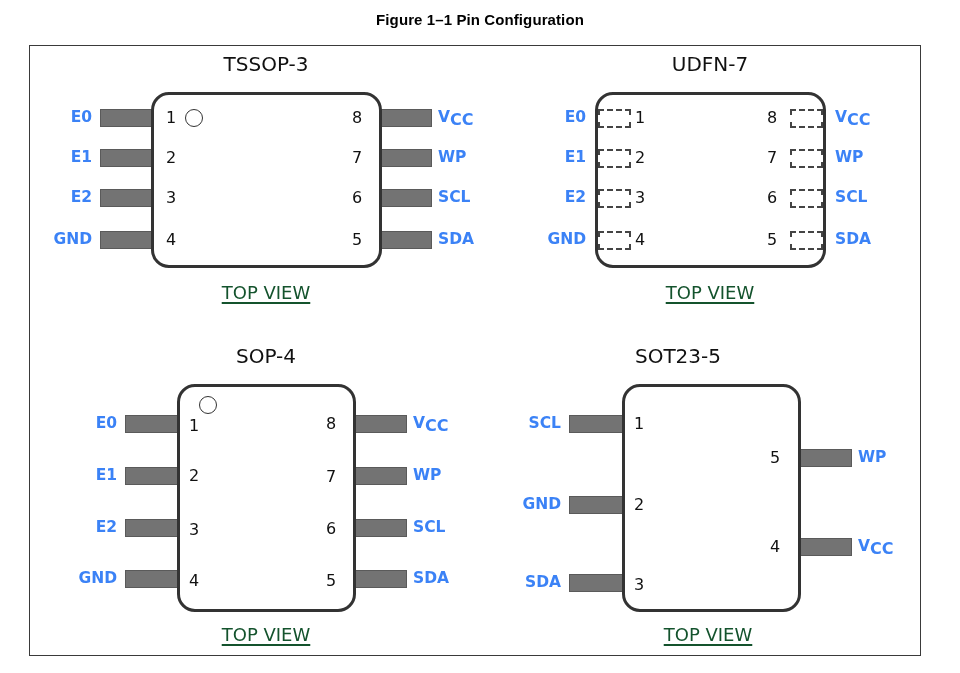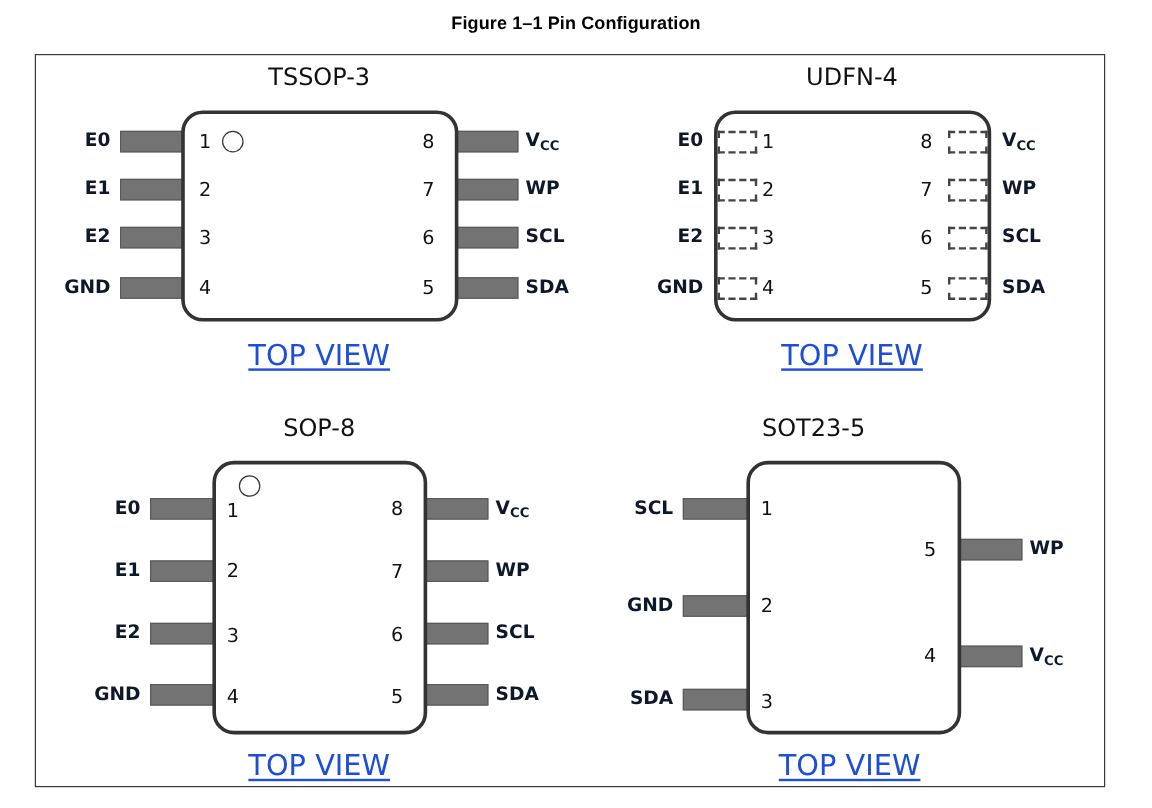--- a/index.html
+++ b/index.html
@@ -1,28 +1,28 @@
 <!DOCTYPE html>
 <html><head>
   <meta charset="utf-8">
   <style>
     html, body { margin:0; padding:0; background:#ffffff; }
     body { width:960px; height:673px; position:relative; overflow:hidden; font-family:"Liberation Sans", sans-serif; color:#000; }
     .fig-title { position:absolute; left:0; width:960px; top:11px; text-align:center; font-family:"Liberation Sans", sans-serif; font-weight:bold; font-size:15px; letter-spacing:0.1px; }
     .frame { position:absolute; left:29px; top:45px; width:890px; height:609px; border:1.5px solid #3a3a3a; box-sizing:content-box; }
     .pkg-title { position:absolute; font-family:"DejaVu Sans", sans-serif; font-size:20px; color:#111; text-align:center; width:220px; }
-    .top-view { position:absolute; font-family:"DejaVu Sans", sans-serif; font-size:24px; color:#1d4ed8; text-align:center; width:220px; text-decoration:underline; text-underline-offset:3px; text-decoration-thickness:1.5px; }
+    .top-view { position:absolute; font-family:"DejaVu Sans", sans-serif; font-size:18px; color:#14532d; text-align:center; width:220px; text-decoration:underline; text-underline-offset:3px; text-decoration-thickness:1.5px; }
     .body { position:absolute; border:3px solid #333; border-radius:18px; background:#fff; box-sizing:border-box; }
     .stub { position:absolute; height:18px; background:#737373; border:1px solid #5a5a5a; box-sizing:border-box; }
     .pad { position:absolute; width:33px; height:19px; border:2px dashed #444; box-sizing:border-box; background:transparent; }
     .pin-num { position:absolute; font-family:"DejaVu Sans", sans-serif; font-size:16px; color:#111; width:20px; text-align:center; line-height:18px; }
-    .pin-name { position:absolute; font-family:"DejaVu Sans", sans-serif; font-weight:bold; font-size:15.5px; color:#0f172a; line-height:18px; white-space:nowrap; }
+    .pin-name { position:absolute; font-family:"DejaVu Sans", sans-serif; font-weight:bold; font-size:15.5px; color:#3b82f6; line-height:18px; white-space:nowrap; }
     .pin-name.left { text-align:right; width:60px; }
     .pin-name.right { text-align:left; width:60px; }
-    .pin-name sub { font-size:11px; vertical-align:-3px; }
+    .pin-name sub { font-size:16px; vertical-align:-3px; }
     .dot { position:absolute; width:18px; height:18px; border:1.5px solid #333; border-radius:50%; box-sizing:border-box; background:#fff; }
   </style>
 </head>
 <body>
 
 <div class="fig-title">Figure 1–1   Pin Configuration</div>
 <div class="frame"></div>
 
 <div id="diagram">
     <div class="pkg-title" style="left: 156px; top: 52px;">TSSOP-3</div>
@@ -46,21 +46,21 @@
     <div class="pin-num" style="left: 161px; top: 231px;">4</div>
     <div class="pin-name left" style="left: 32px; top: 230px;"><span>GND</span></div>
     <div class="pin-num" style="left: 347px; top: 231px;">5</div>
     <div class="pin-name right" style="left: 438px; top: 230px;"><span>SDA</span></div>
     <div class="pin-num" style="left: 347px; top: 189px;">6</div>
     <div class="pin-name right" style="left: 438px; top: 188px;"><span>SCL</span></div>
     <div class="pin-num" style="left: 347px; top: 149px;">7</div>
     <div class="pin-name right" style="left: 438px; top: 148px;"><span>WP</span></div>
     <div class="pin-num" style="left: 347px; top: 109px;">8</div>
     <div class="pin-name right" style="left: 438px; top: 108px;"><span>V</span><sub>CC</sub></div>
-    <div class="pkg-title" style="left: 600px; top: 52px;">UDFN-4</div>
+    <div class="pkg-title" style="left: 600px; top: 52px;">UDFN-7</div>
     <div class="top-view" style="left: 600px; top: 282px;">TOP VIEW</div>
     <div class="body" style="left: 595px; top: 92px; width: 231px; height: 176px;"></div>
     <div class="pad" style="left: 598px; top: 109px;"></div>
     <div class="pin-num" style="left: 630px; top: 109px;">1</div>
     <div class="pin-name left" style="left: 526px; top: 108px;"><span>E0</span></div>
     <div class="pad" style="left: 598px; top: 149px;"></div>
     <div class="pin-num" style="left: 630px; top: 149px;">2</div>
     <div class="pin-name left" style="left: 526px; top: 148px;"><span>E1</span></div>
     <div class="pad" style="left: 598px; top: 189px;"></div>
     <div class="pin-num" style="left: 630px; top: 189px;">3</div>
@@ -73,21 +73,21 @@
     <div class="pin-name right" style="left: 835px; top: 230px;"><span>SDA</span></div>
     <div class="pad" style="left: 790px; top: 189px;"></div>
     <div class="pin-num" style="left: 762px; top: 189px;">6</div>
     <div class="pin-name right" style="left: 835px; top: 188px;"><span>SCL</span></div>
     <div class="pad" style="left: 790px; top: 149px;"></div>
     <div class="pin-num" style="left: 762px; top: 149px;">7</div>
     <div class="pin-name right" style="left: 835px; top: 148px;"><span>WP</span></div>
     <div class="pad" style="left: 790px; top: 109px;"></div>
     <div class="pin-num" style="left: 762px; top: 109px;">8</div>
     <div class="pin-name right" style="left: 835px; top: 108px;"><span>V</span><sub>CC</sub></div>
-    <div class="pkg-title" style="left: 156px; top: 344px;">SOP-8</div>
+    <div class="pkg-title" style="left: 156px; top: 344px;">SOP-4</div>
     <div class="top-view" style="left: 156px; top: 624px;">TOP VIEW</div>
     <div class="stub" style="left: 125px; width: 55px; top: 415px;"></div>
     <div class="stub" style="left: 125px; width: 55px; top: 467px;"></div>
     <div class="stub" style="left: 125px; width: 55px; top: 519px;"></div>
     <div class="stub" style="left: 125px; width: 55px; top: 570px;"></div>
     <div class="stub" style="left: 353px; width: 54px; top: 570px;"></div>
     <div class="stub" style="left: 353px; width: 54px; top: 519px;"></div>
     <div class="stub" style="left: 353px; width: 54px; top: 467px;"></div>
     <div class="stub" style="left: 353px; width: 54px; top: 415px;"></div>
     <div class="body" style="left: 177px; top: 384px; width: 179px; height: 228px;"></div>

